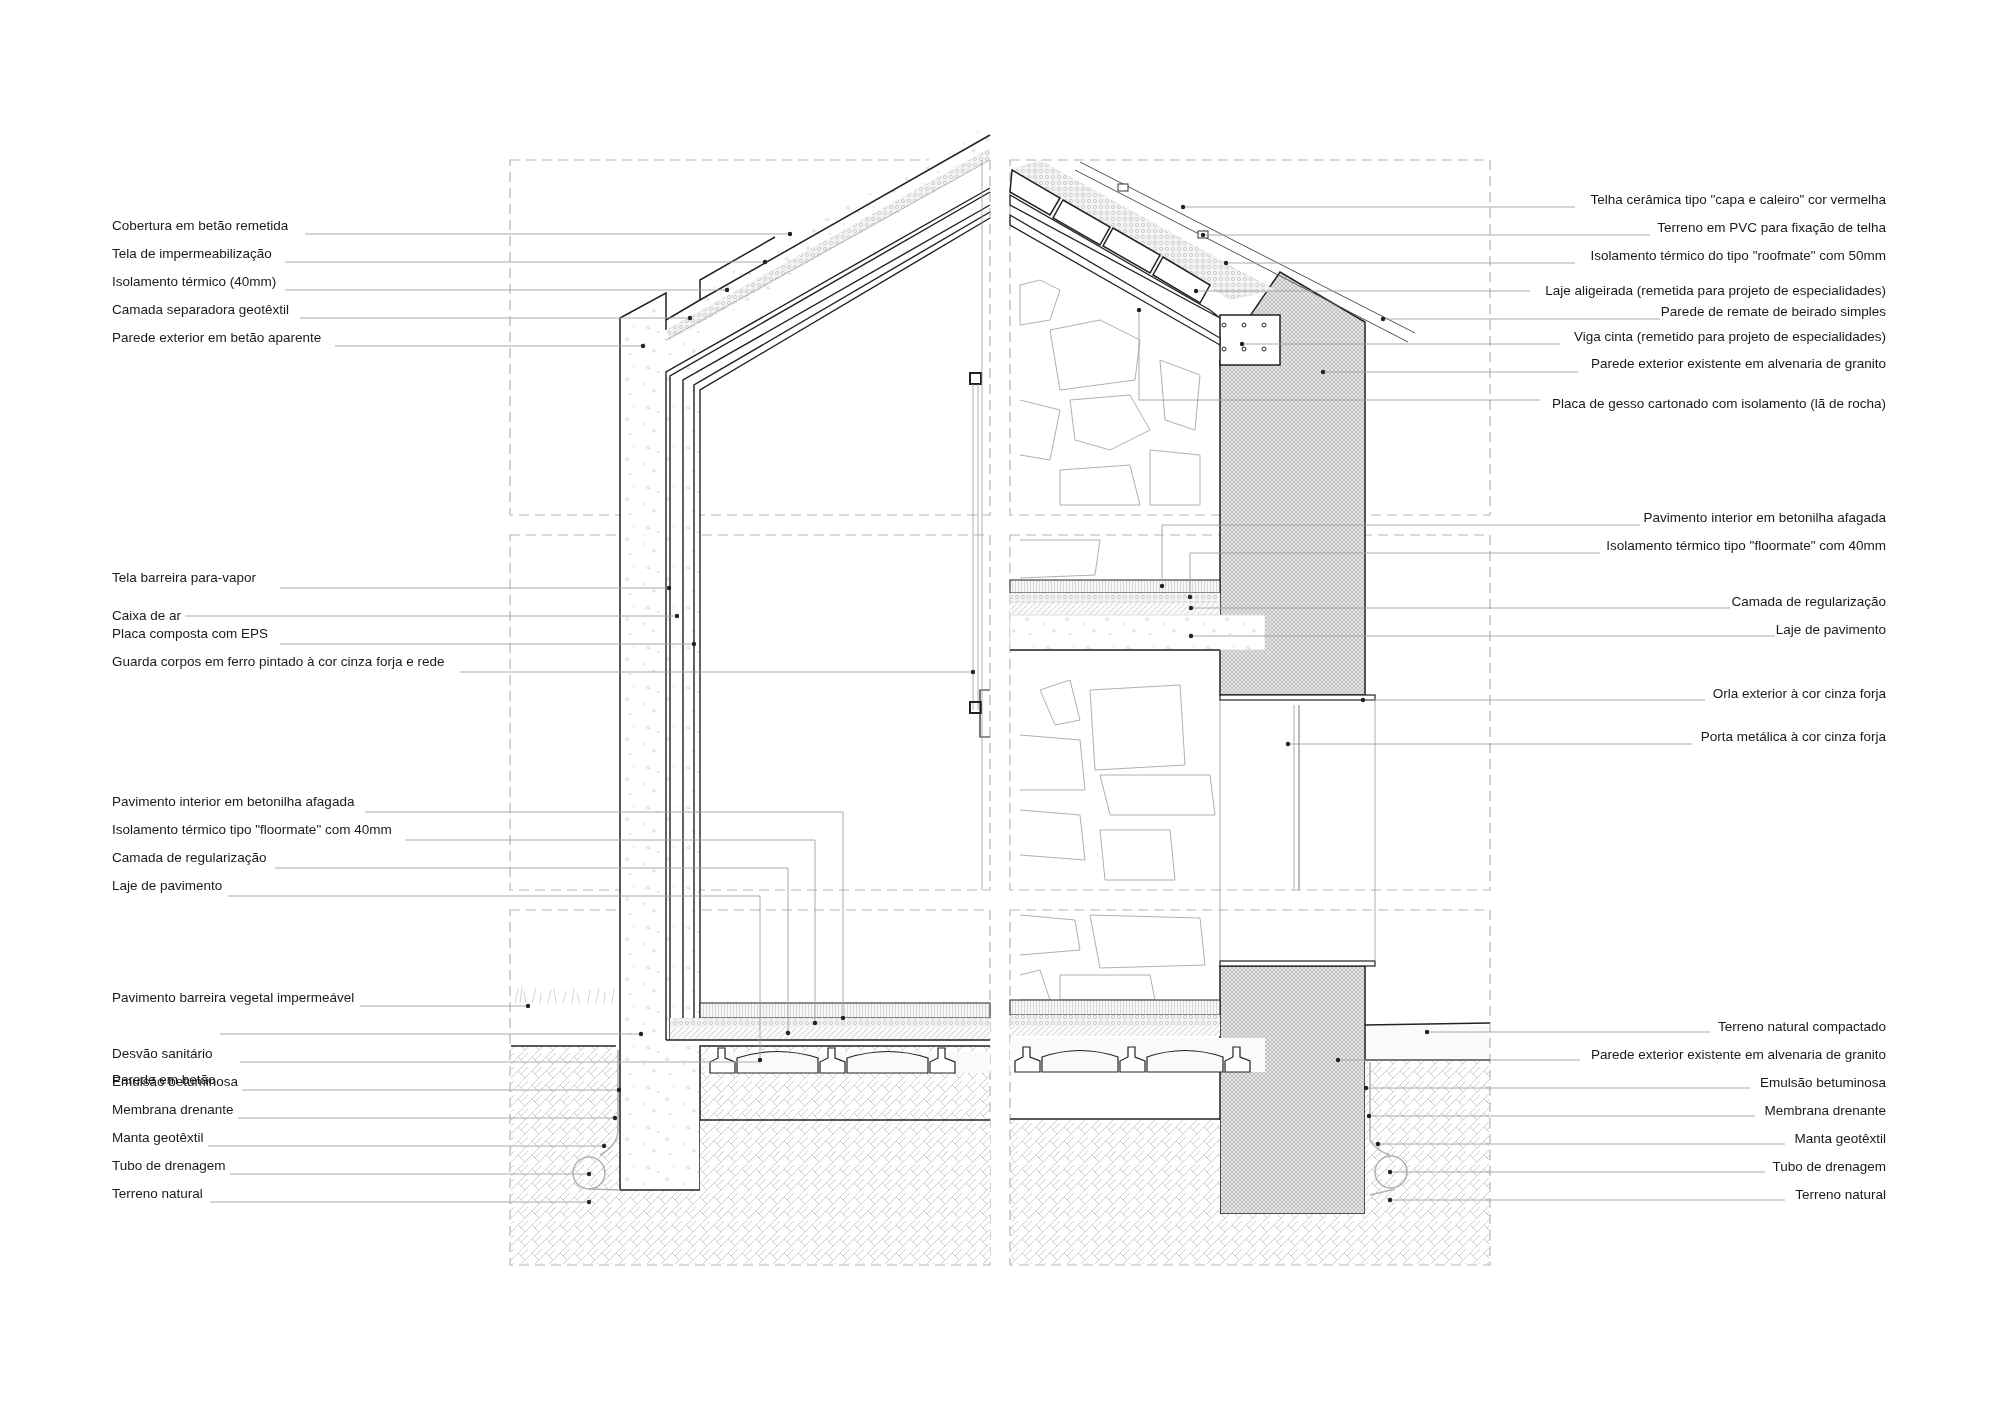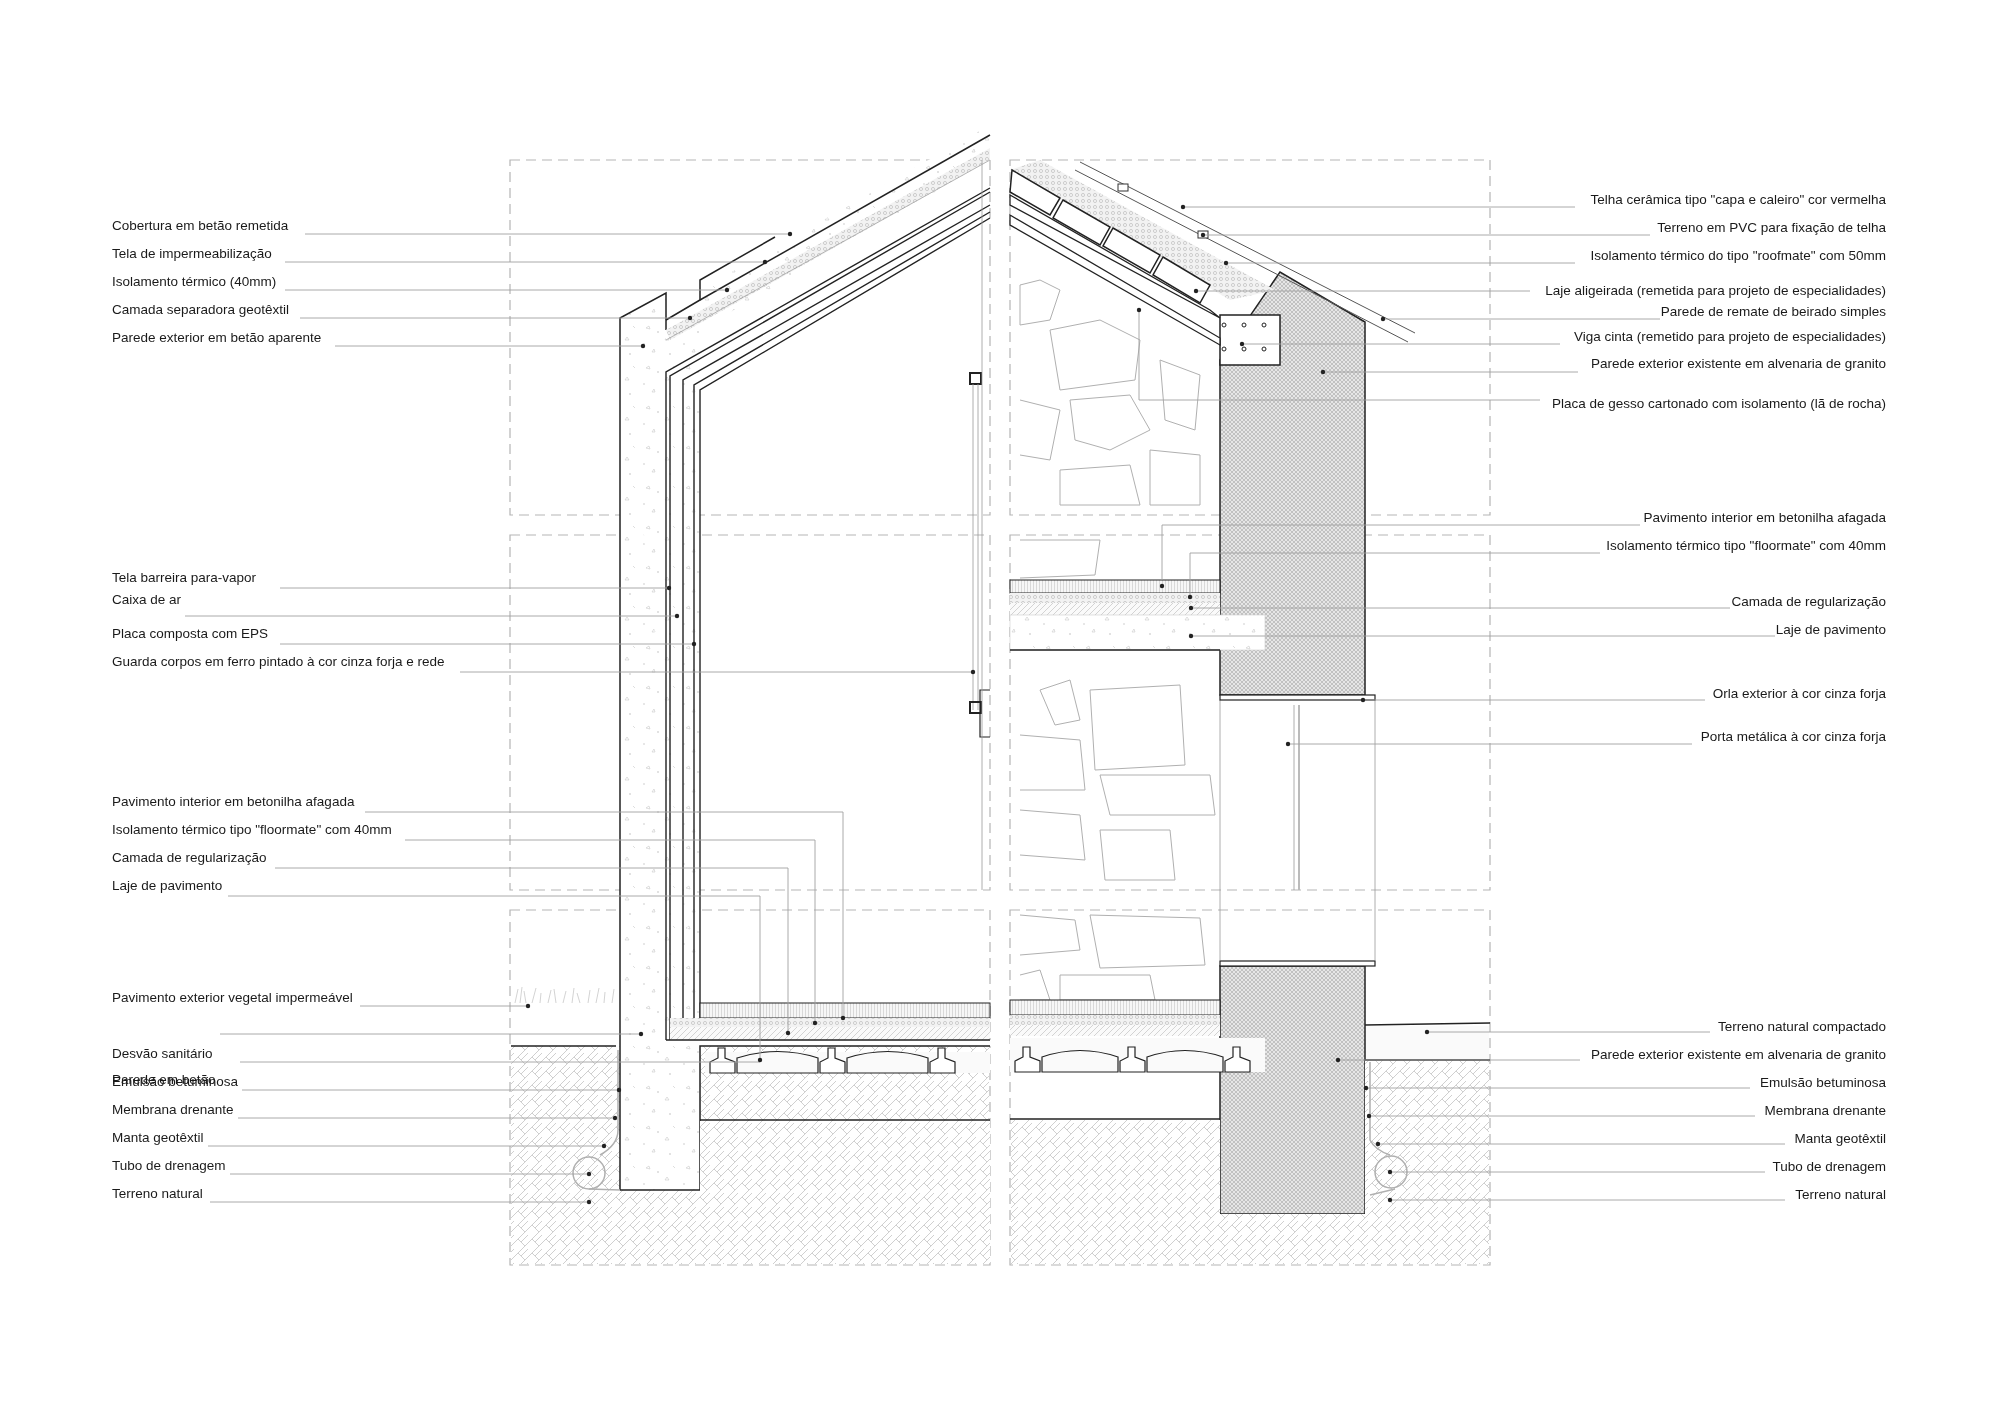--- a/index.html
+++ b/index.html
@@ -302,32 +302,32 @@
 
 <div class="lbl-list">
   <div class="lbl left" style="top:218px">Cobertura em betão remetida</div>
   <div class="lbl left" style="top:246px">Tela de impermeabilização</div>
   <div class="lbl left" style="top:274px">Isolamento térmico (40mm)</div>
   <div class="lbl left" style="top:302px">Camada separadora geotêxtil</div>
   <div class="lbl left" style="top:330px">Parede exterior em betão aparente</div>
 </div>
 <div class="lbl-list">
   <div class="lbl left" style="top:570px">Tela barreira para-vapor</div>
-  <div class="lbl left" style="top:592px">Caixa de ar</div>
+  <div class="lbl left" style="top:608px">Caixa de ar</div>
   <div class="lbl left" style="top:626px">Placa composta com EPS</div>
   <div class="lbl left" style="top:654px">Guarda corpos em ferro pintado à cor cinza forja e rede</div>
 </div>
 <div class="lbl-list">
   <div class="lbl left" style="top:794px">Pavimento interior em betonilha afagada</div>
   <div class="lbl left" style="top:822px">Isolamento térmico tipo "floormate" com 40mm</div>
   <div class="lbl left" style="top:850px">Camada de regularização</div>
   <div class="lbl left" style="top:878px">Laje de pavimento</div>
 </div>
 <div class="lbl-list">
-  <div class="lbl left" style="top:990px">Pavimento exterior vegetal impermeável</div>
+  <div class="lbl left" style="top:990px">Pavimento barreira vegetal impermeável</div>
   <div class="lbl left" style="top:1072px">Parede em betão</div>
   <div class="lbl left" style="top:1046px">Desvão sanitário</div>
   <div class="lbl left" style="top:1074px">Emulsão betuminosa</div>
   <div class="lbl left" style="top:1102px">Membrana drenante</div>
   <div class="lbl left" style="top:1130px">Manta geotêxtil</div>
   <div class="lbl left" style="top:1158px">Tubo de drenagem</div>
   <div class="lbl left" style="top:1186px">Terreno natural</div>
 </div>
 
 <div class="lbl-list">

